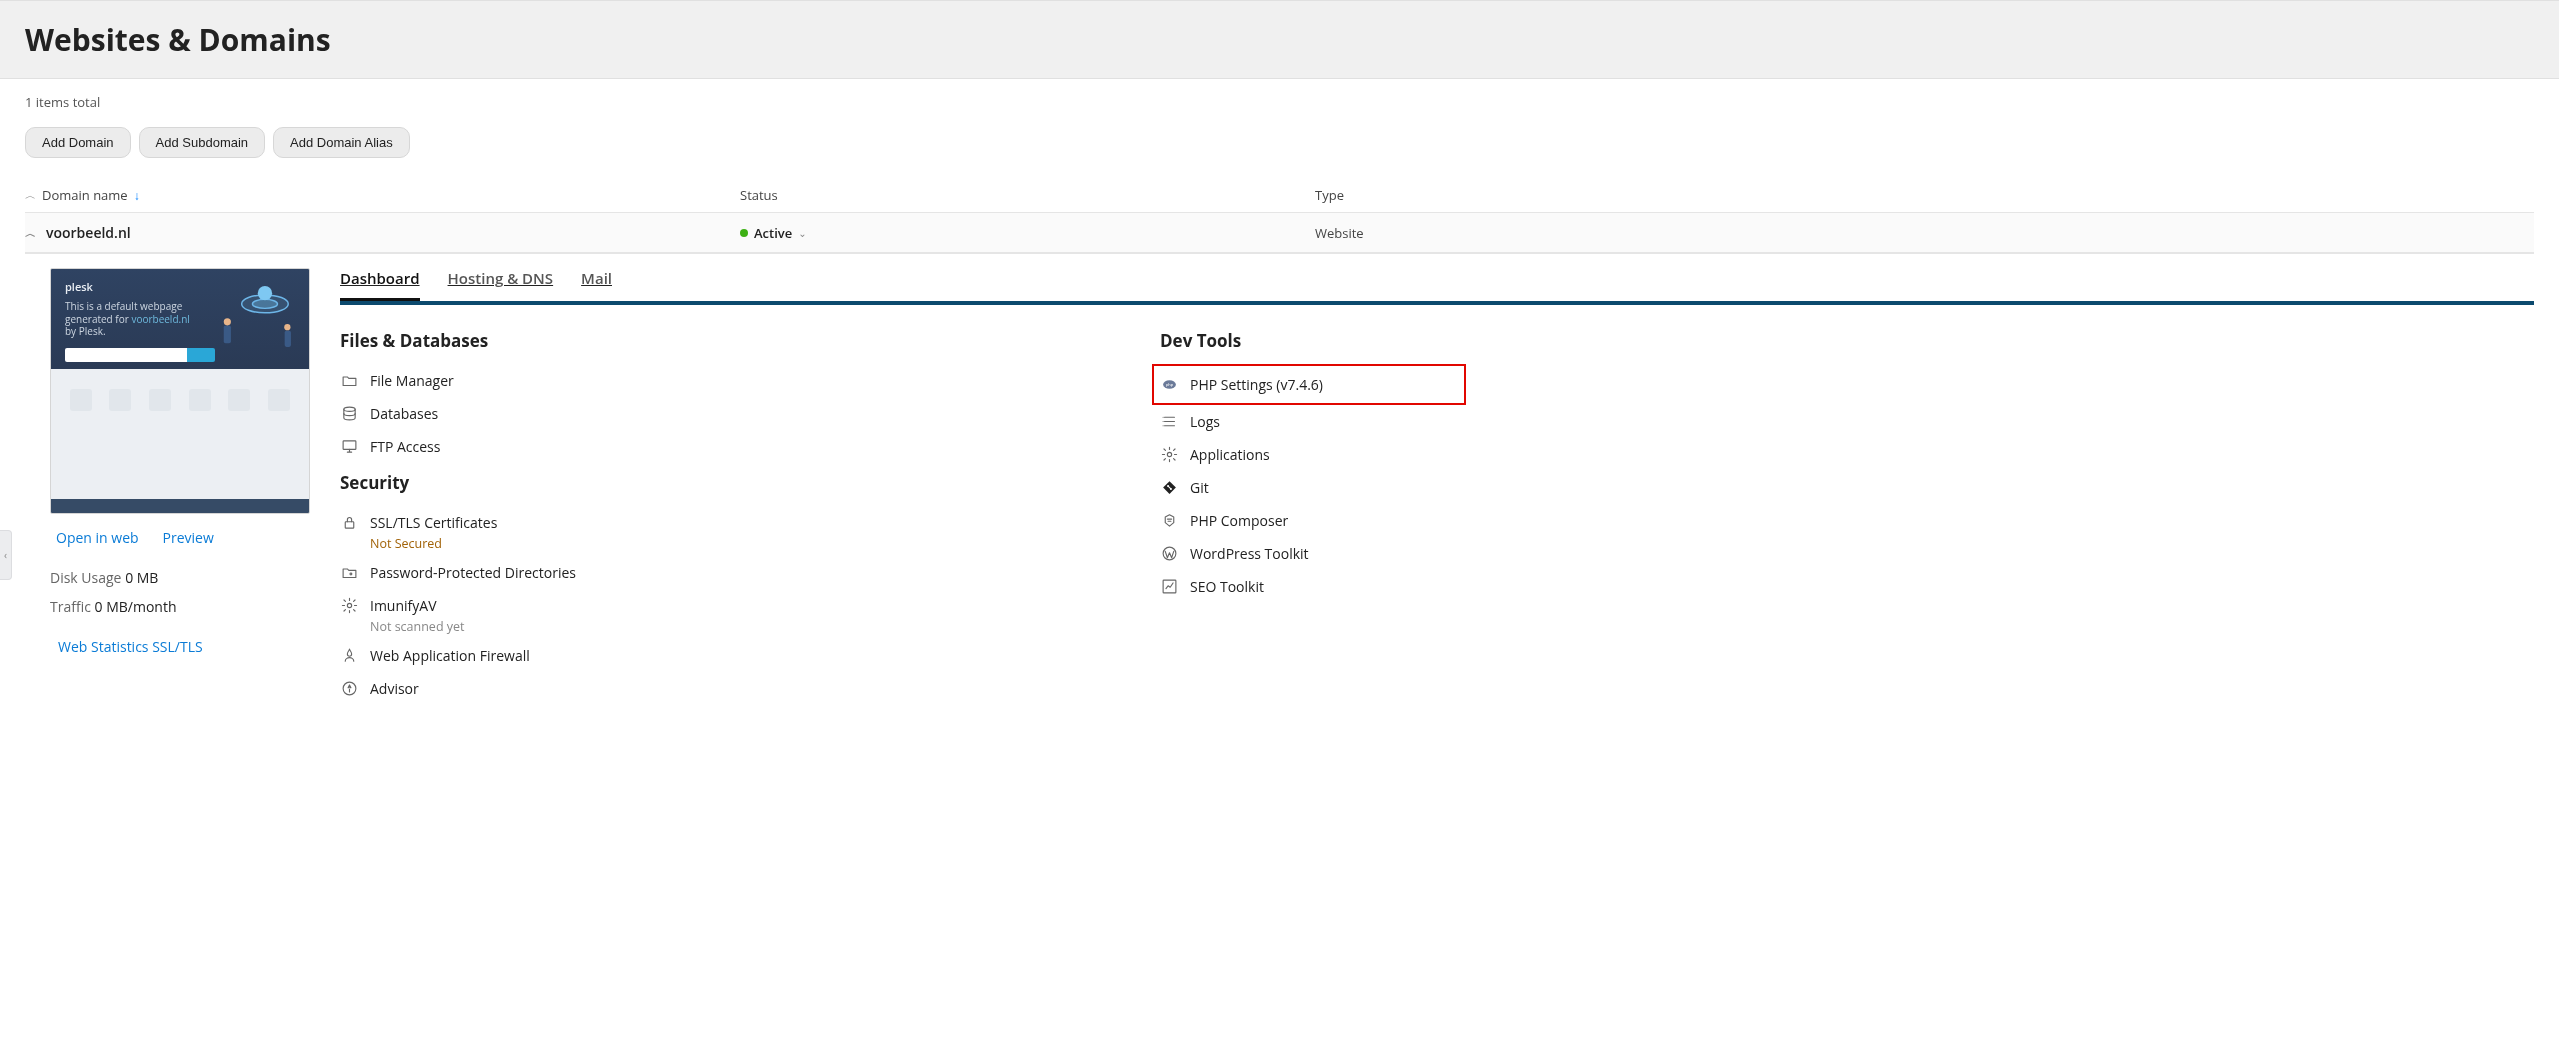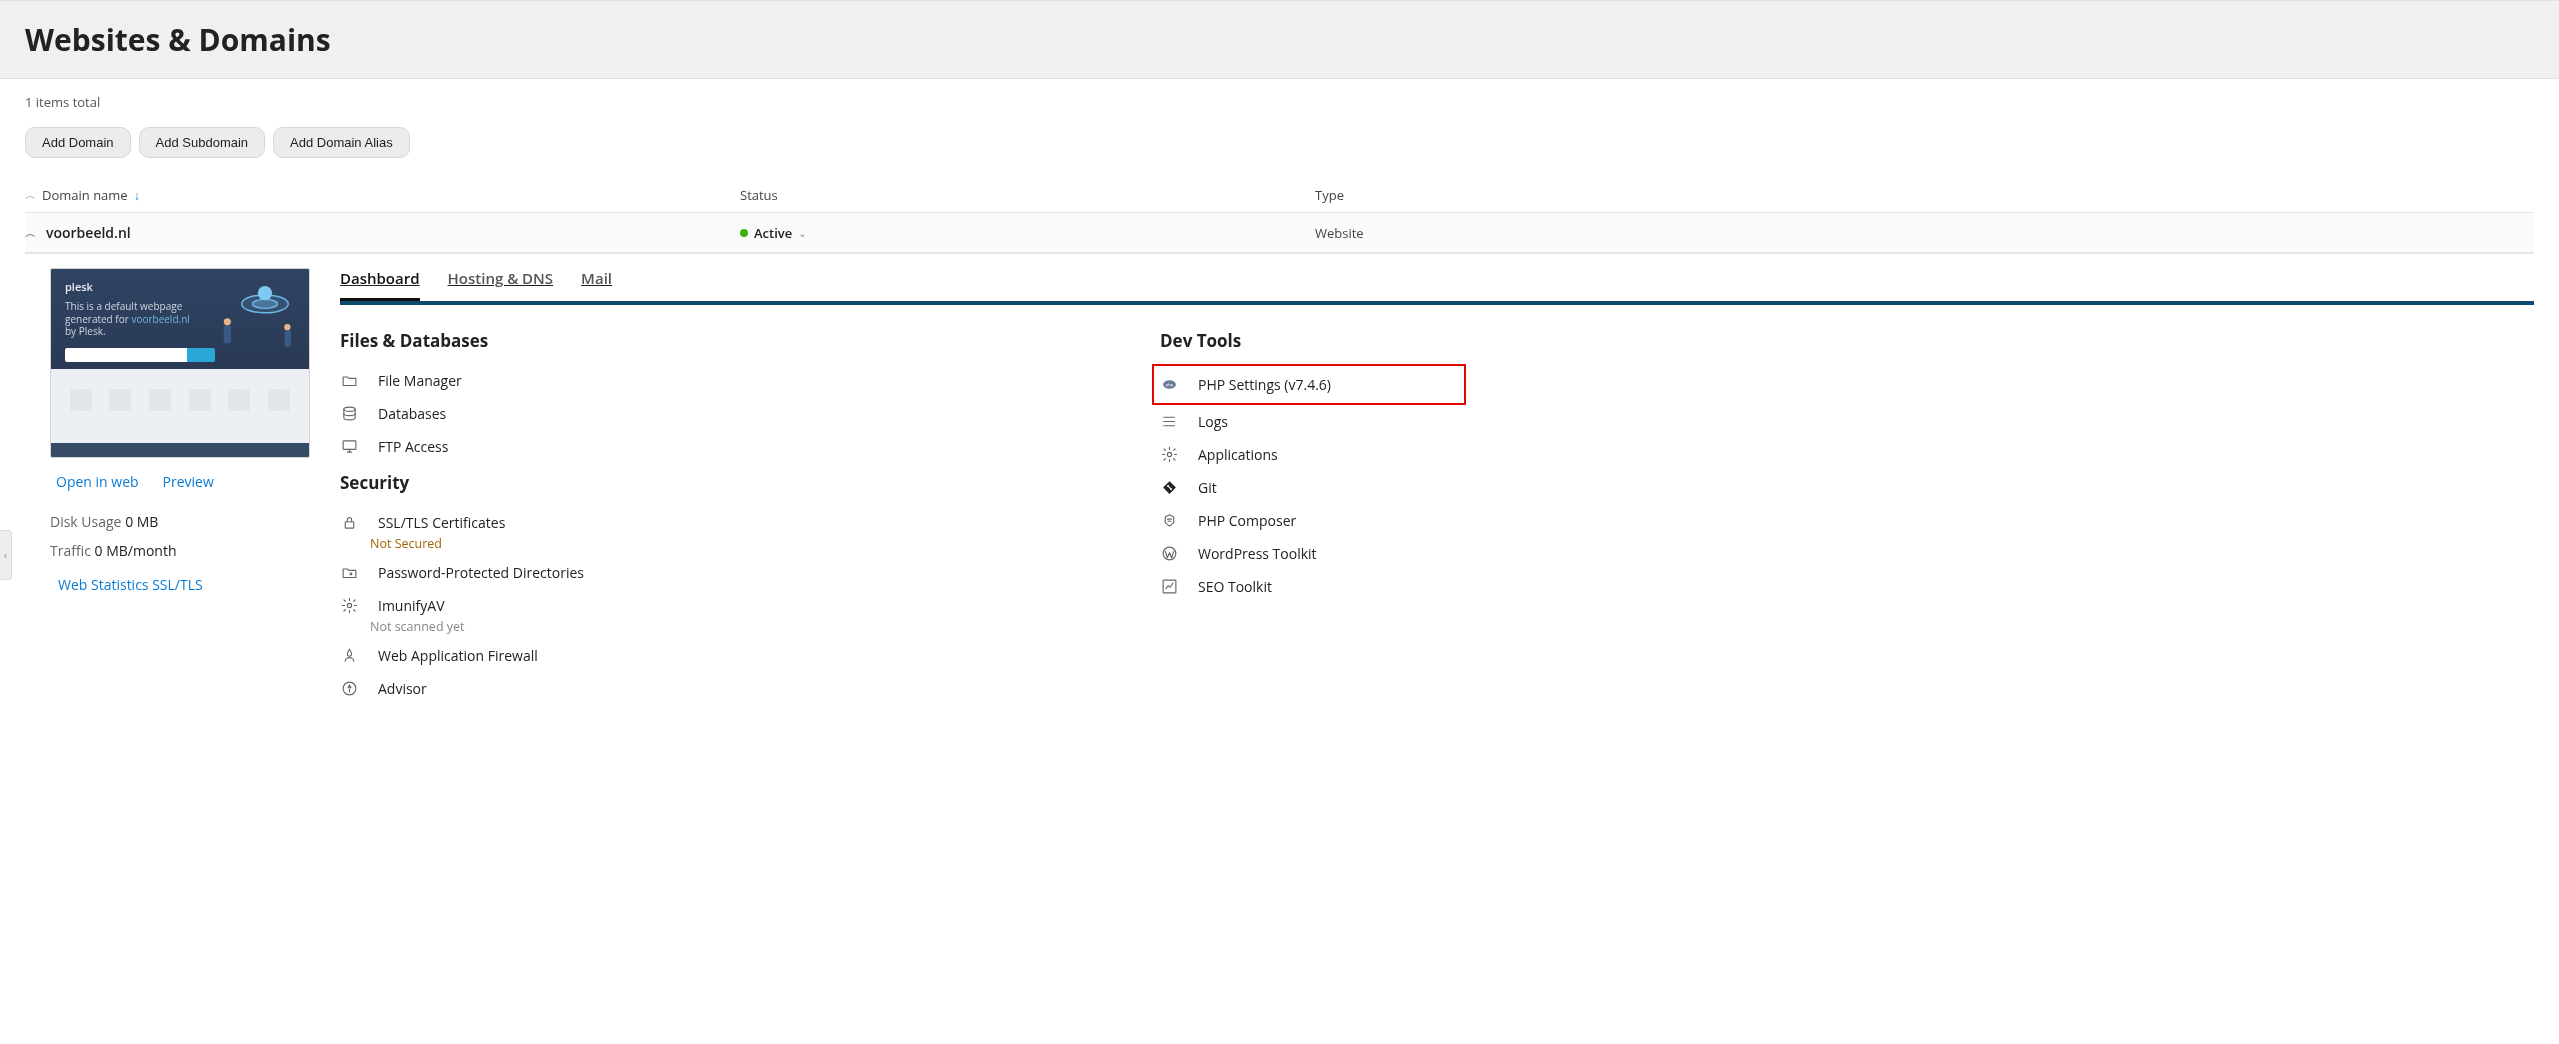--- a/index.html
+++ b/index.html
@@ -18,45 +18,45 @@
 .chevron { color: #888; font-size: 11px; }
 .domain-row { display: flex; align-items: center; padding: 10px 0; border-bottom: 1px solid #e5e5e5; background: #fafafa; }
 .domain-row .col-domain { flex: 0 0 715px; display: flex; align-items: center; gap: 10px; font-weight: 600; font-size: 14px; }
 .domain-row .col-status { flex: 0 0 575px; display: flex; align-items: center; gap: 6px; font-size: 13px; }
 .domain-row .col-type { flex: 1; font-size: 13px; color: #444; }
 .status-dot { width: 8px; height: 8px; background: #3db014; border-radius: 50%; display: inline-block; }
 .status-label { font-weight: 600; }
 .status-chevron { color: #888; font-size: 10px; }
 .domain-body { display: flex; padding-top: 14px; gap: 30px; border-top: 1px solid #e5e5e5; }
 .left-col { flex: 0 0 278px; padding-left: 25px; }
-.thumb { width: 260px; height: 190px; border: 1px solid #d5d5d5; border-radius: 2px; background: #eceff3; overflow: hidden; position: relative; }
+.thumb { width: 260px; height: 246px; border: 1px solid #d5d5d5; border-radius: 2px; background: #eceff3; overflow: hidden; position: relative; }
 .thumb-hero { height: 100px; background: linear-gradient(180deg, #2f4362, #2a3a55); position: relative; padding: 10px 14px; color: #cdd6e1; }
 .thumb-brand { font-size: 11px; color: #e8edf3; font-weight: 600; }
 .thumb-copy { font-size: 10px; margin-top: 6px; line-height: 1.25; max-width: 130px; }
 .thumb-search { display: flex; margin-top: 10px; height: 14px; max-width: 150px; }
 .thumb-search-input { flex: 1; background: #fff; border-radius: 2px 0 0 2px; }
 .thumb-search-btn { width: 28px; background: #2aa7d7; border-radius: 0 2px 2px 0; }
 .thumb-illu { position: absolute; right: 8px; top: 8px; width: 90px; height: 86px; }
 .thumb-icons { display: flex; justify-content: space-around; padding: 20px 10px 0; }
 .thumb-icon { width: 22px; height: 22px; background: #e1e6eb; border-radius: 3px; }
 .thumb-footer { position: absolute; bottom: 0; left: 0; right: 0; height: 14px; background: #364b66; }
 .left-links { margin-top: 14px; display: flex; gap: 18px; font-size: 14px; }
 .left-links a { color: #0a7bd6; text-decoration: none; display: inline-flex; align-items: center; gap: 6px; cursor: pointer; }
 .left-stats { margin-top: 16px; font-size: 14px; color: #666; line-height: 2.1; }
 .left-stats .val { color: #222; }
-.web-stats-link { display: inline-flex; align-items: flex-end; gap: 8px; color: #0a7bd6; text-decoration: none; cursor: pointer; margin-top: 4px; }
+.web-stats-link { display: inline-flex; align-items: flex-end; gap: 8px; color: #0a7bd6; text-decoration: none; cursor: pointer; margin-top: 10px; }
 .main-col { flex: 1; }
 .tabs { display: flex; gap: 28px; border-bottom: 4px solid #0c4a6e; margin-bottom: 16px; text-decoration: underline; }
 .tab { padding: 0 0 10px 0; font-size: 15px; color: #555; cursor: pointer; border-bottom: 3px solid transparent; font-weight: 600; }
 .tab.active { color: #111; border-bottom-color: #111; }
 .columns { display: flex; gap: 60px; }
 .section-col { flex: 0 0 auto; min-width: 300px; }
 .section-col.wide { min-width: 460px; }
 .section-title { font-size: 17px; font-weight: 700; margin: 8px 0 12px 0; color: #222; }
-.item { display: flex; align-items: flex-start; gap: 20px; padding: 7px 0; font-size: 14px; color: #222; cursor: pointer; }
+.item { display: flex; align-items: flex-start; gap: 12px; padding: 7px 0; font-size: 14px; color: #222; cursor: pointer; }
 .item .icon-slot { width: 18px; height: 18px; display: inline-flex; align-items: center; justify-content: center; color: #666; }
 .item .icon-slot svg { width: 17px; height: 17px; }
 .subtext { font-size: 12.5px; padding-left: 30px; margin-top: -4px; margin-bottom: 4px; }
 .subtext.danger { color: #a16207; }
 .subtext.muted { color: #888; }
 .highlight-box { border: 2px solid #e10600; padding: 2px 6px; margin-left: -8px; margin-right: -6px; }
 .collapse-handle { position: fixed; left: 0; top: 530px; width: 12px; height: 50px; background: #ecedef; border: 1px solid #dcdde0; border-left: none; border-radius: 0 4px 4px 0; display: flex; align-items: center; justify-content: center; color: #888; font-size: 10px; cursor: pointer; }
 svg { stroke: currentColor; fill: none; stroke-width: 1.6; stroke-linecap: round; stroke-linejoin: round; }
 </style>
 </head>

